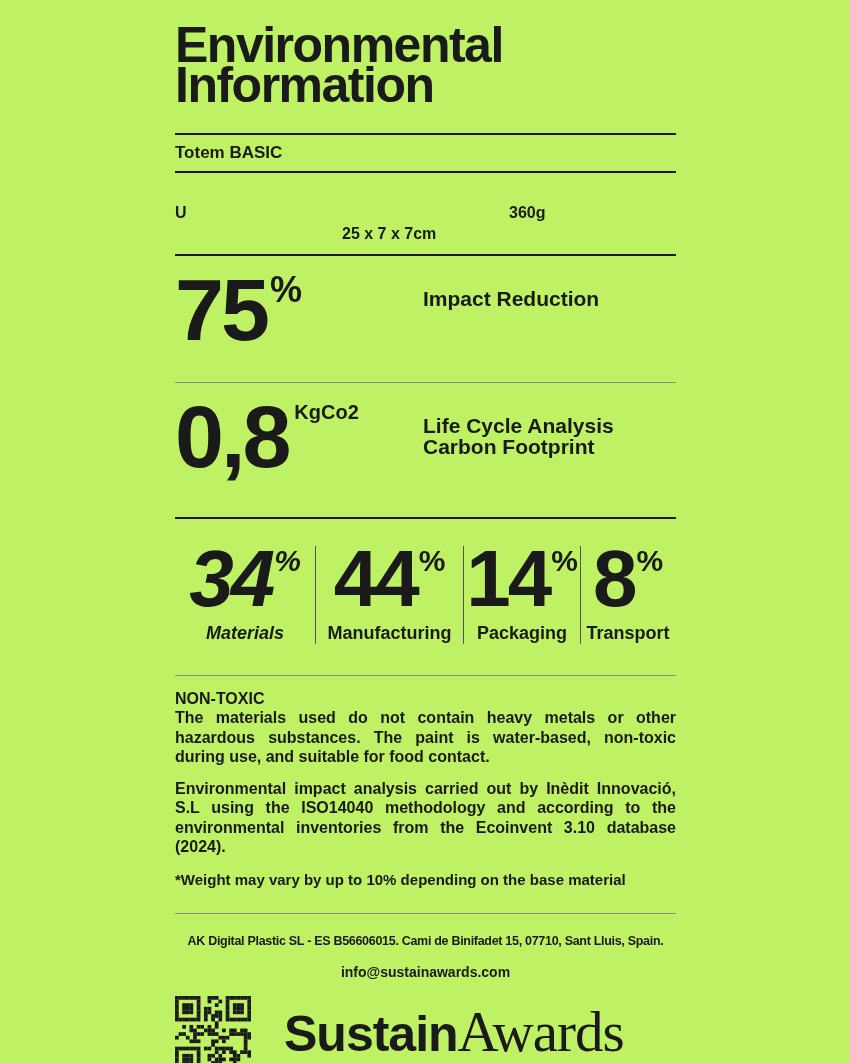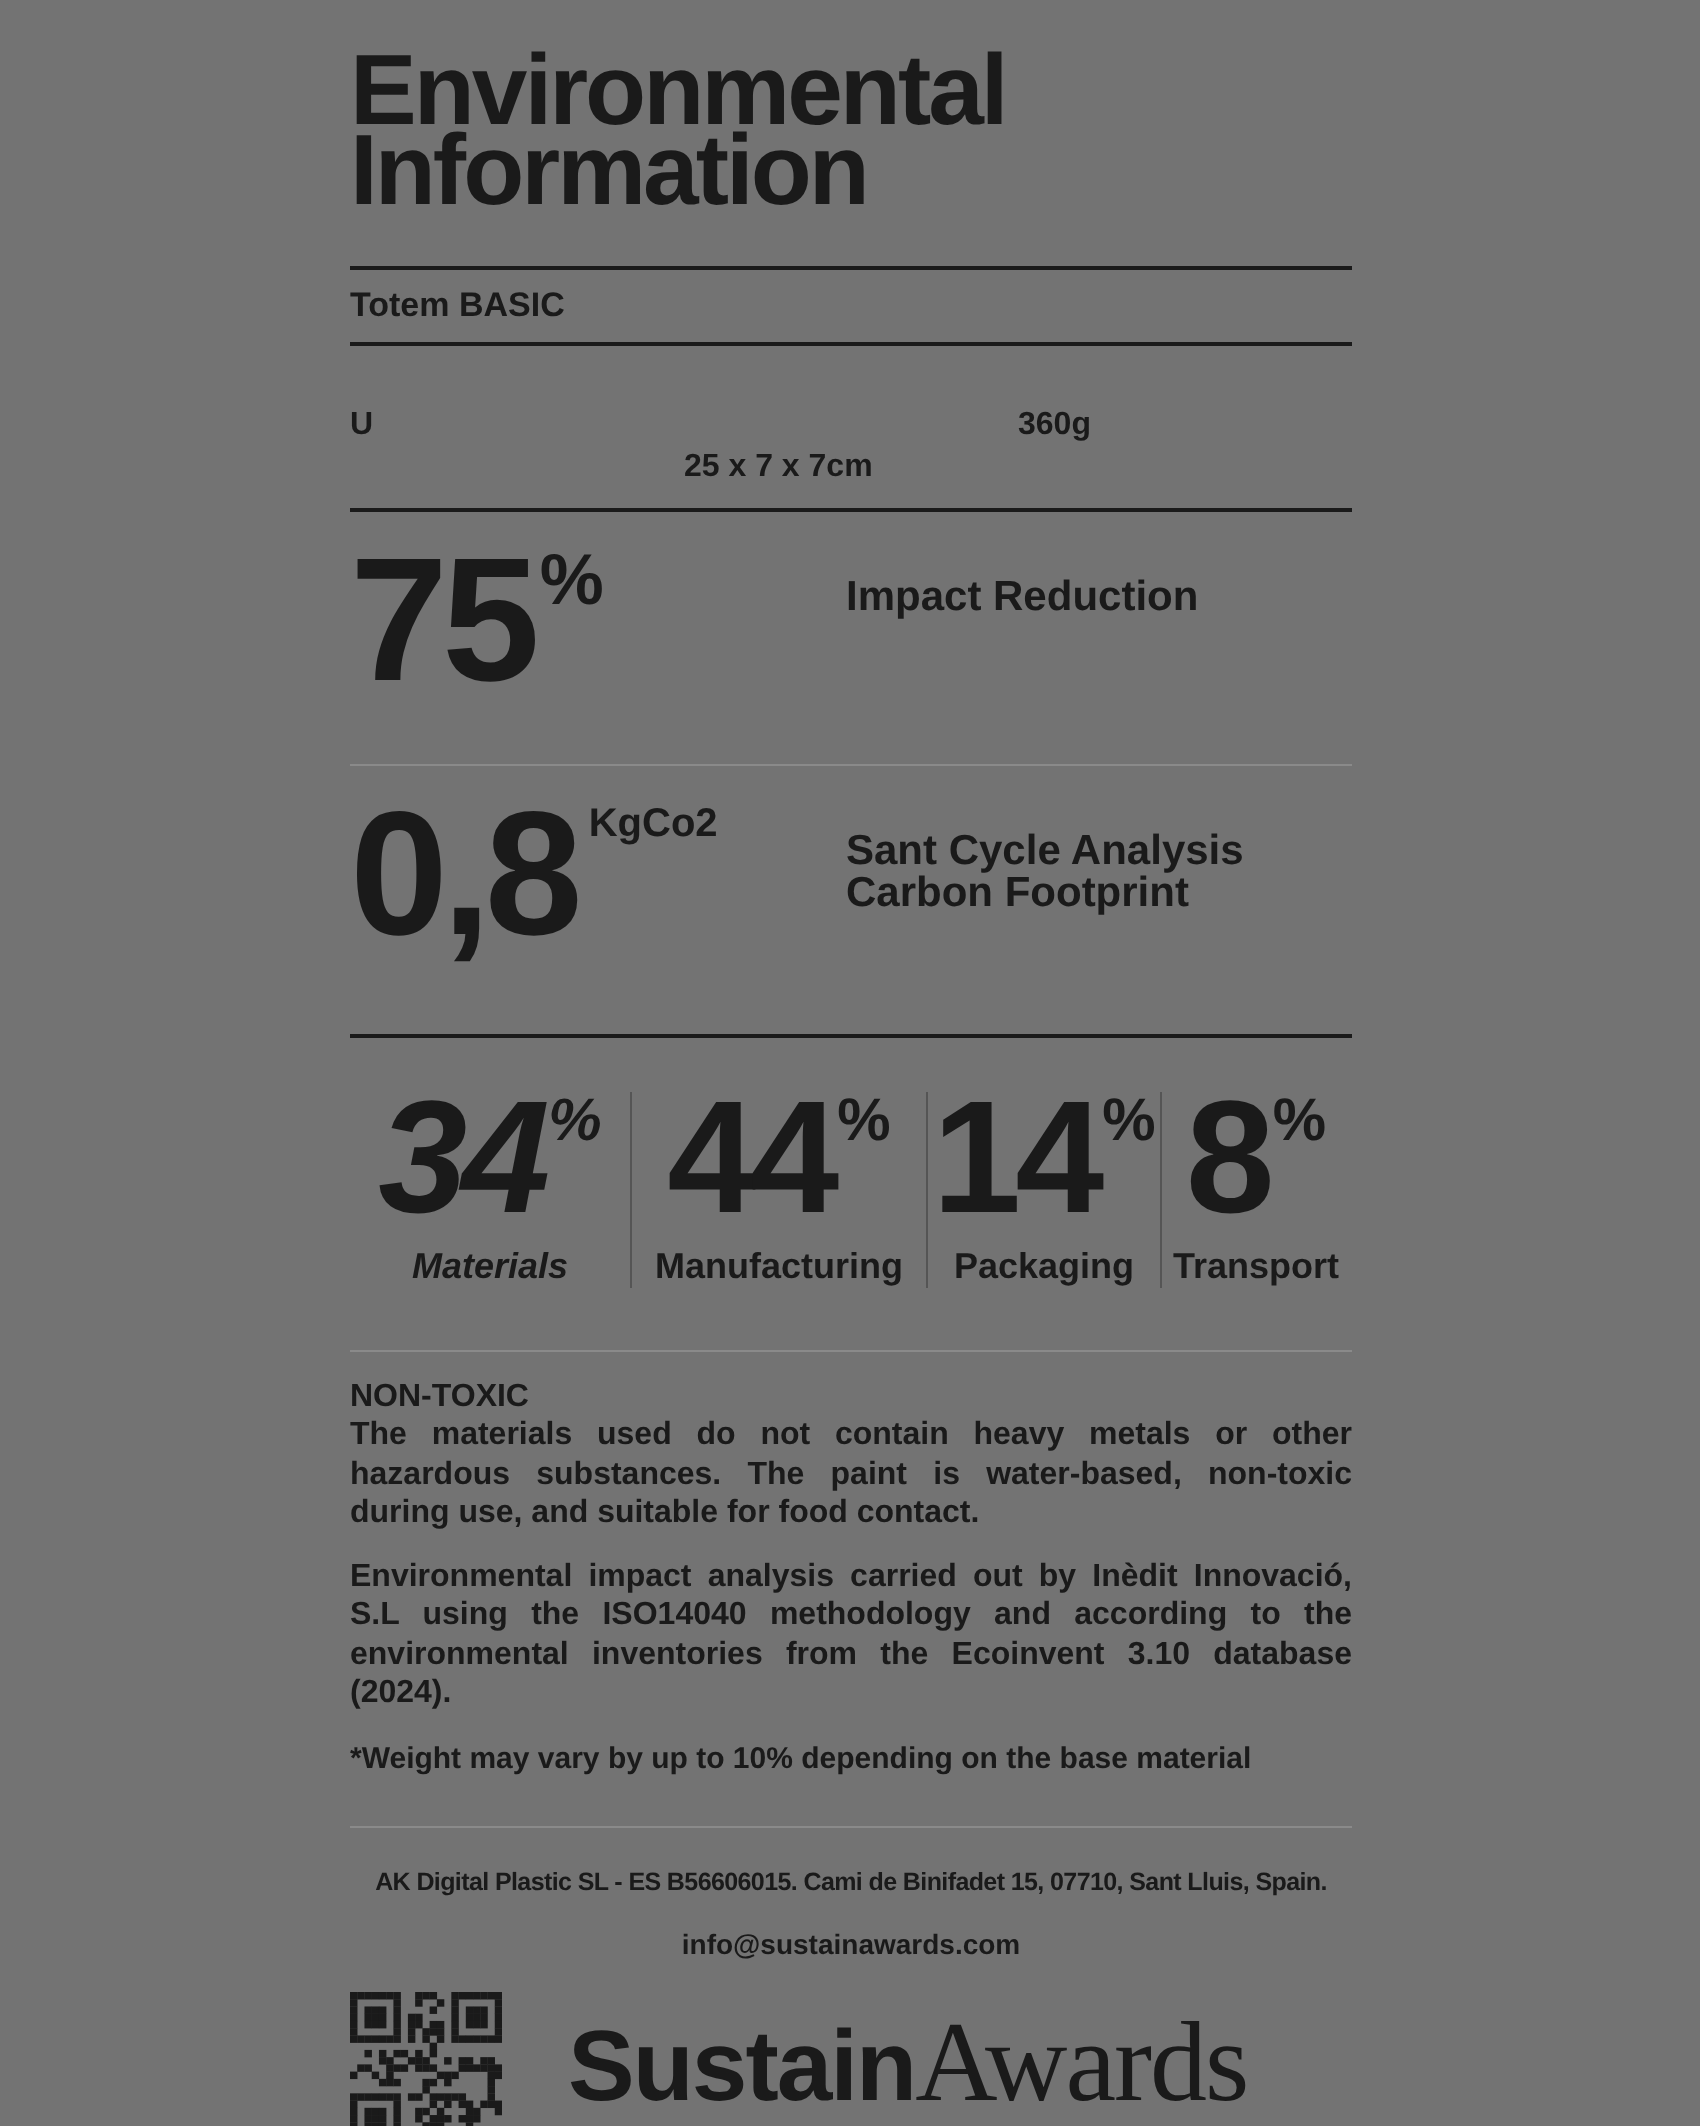--- a/index.html
+++ b/index.html
@@ -2,21 +2,21 @@
 <html><head>
 <meta charset="utf-8">
 <style>
   * { box-sizing: border-box; }
   html, body { margin: 0; padding: 0; background: #ffffff; }
   .page {
     position: relative;
     width: 850px;
     height: 1063px;
     margin: 0 auto;
-    background: #737373;
+    background: #bef264;
     padding: 25px 174px 0 175px;
     font-family: "Liberation Sans", sans-serif;
     font-weight: 700;
     color: #1a1a1a;
     overflow: hidden;
   }
   
   .title {
     margin: 0 0 28px 0;
     font-size: 50px;
@@ -97,21 +97,21 @@
   <div class="rule r1"></div>
 
   <section class="metric metric-carbon">
     <div class="big">
       <span>0,8</span><span class="unit-stack">
           <span>Kg</span>
           <span>Co2</span>
         </span>
     </div>
     <div class="metric-label">
-      <div>Sant Cycle Analysis</div>
+      <div>Life Cycle Analysis</div>
       <div>Carbon Footprint</div>
     </div>
   </section>
 
   <div class="rule r2"></div>
 
   <section class="breakdown">
     <div class="bd-col b1">
       <div class="bd-num"><span>34</span><span class="bd-sup">%</span></div>
       <div class="bd-label">Materials</div>

